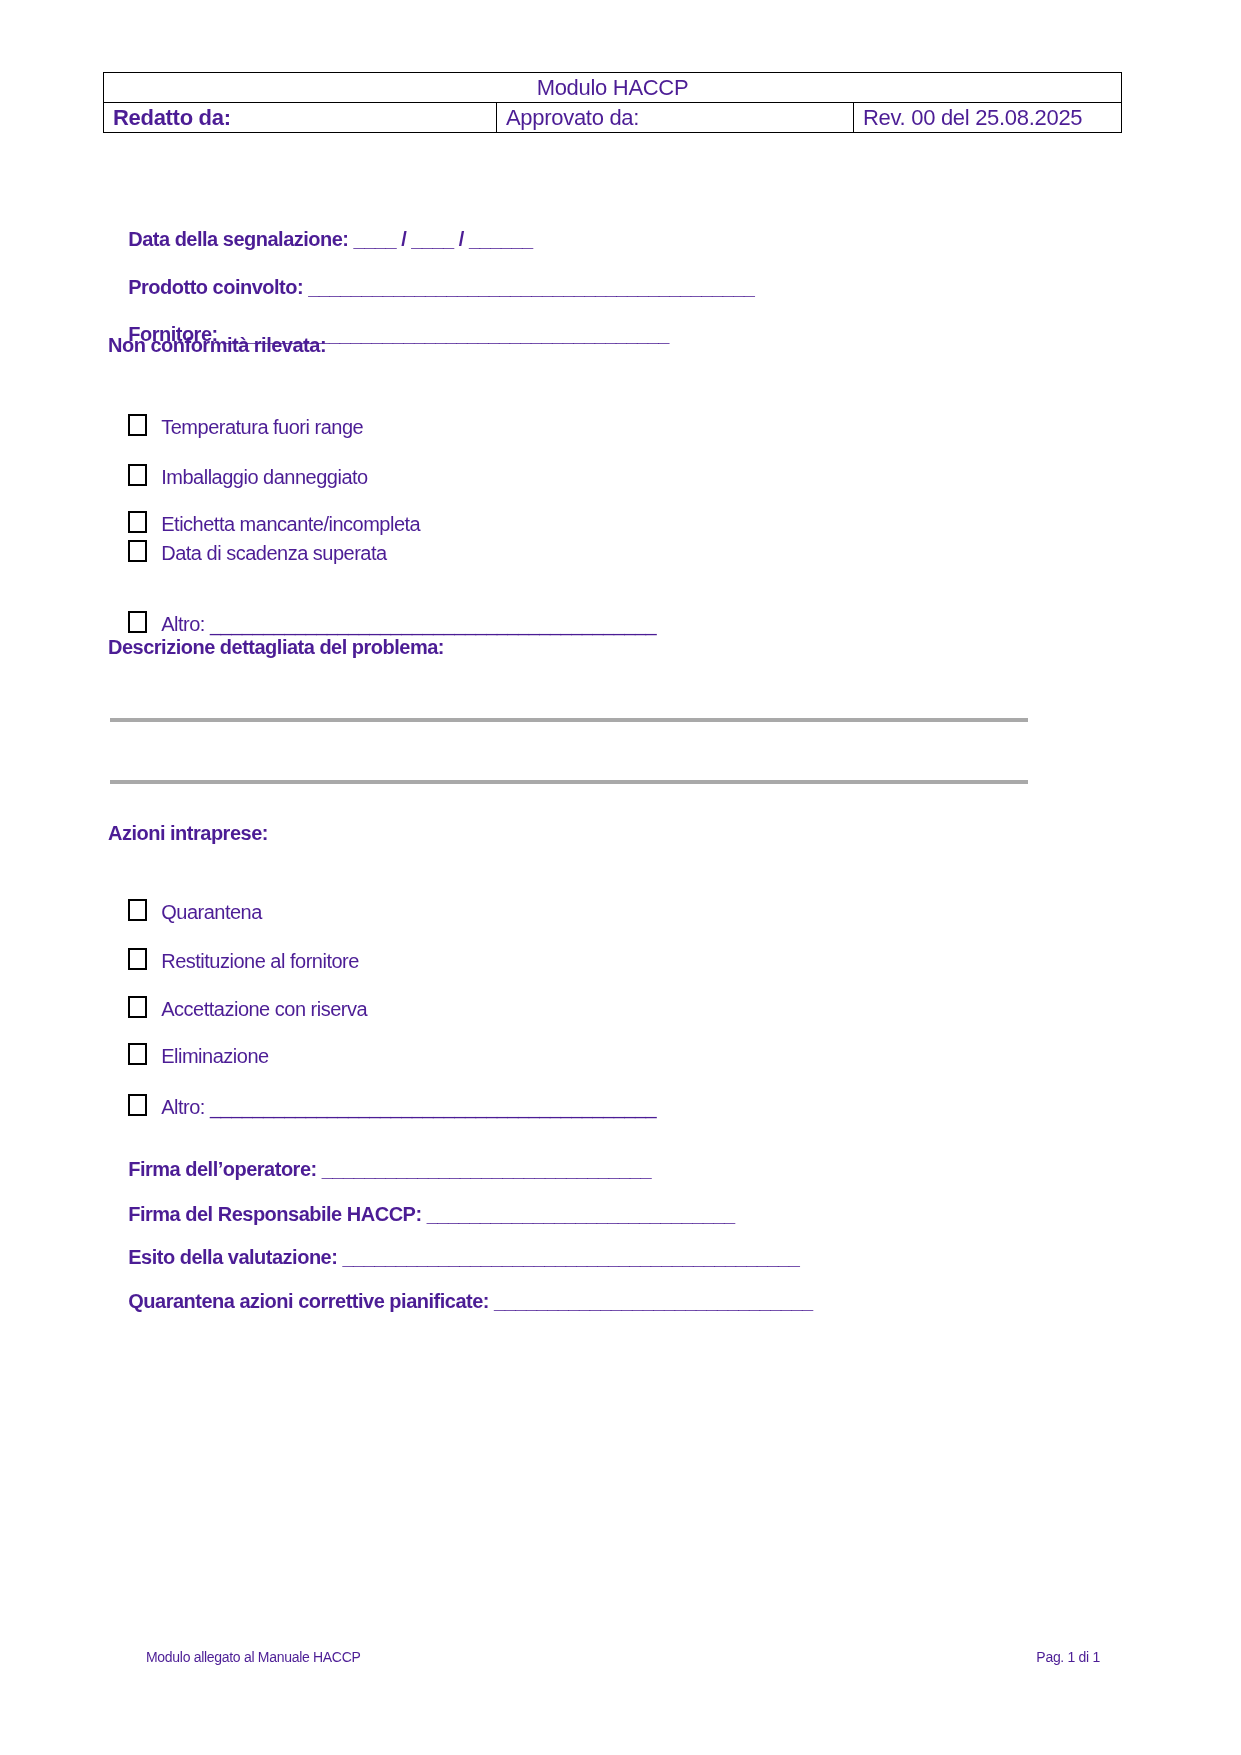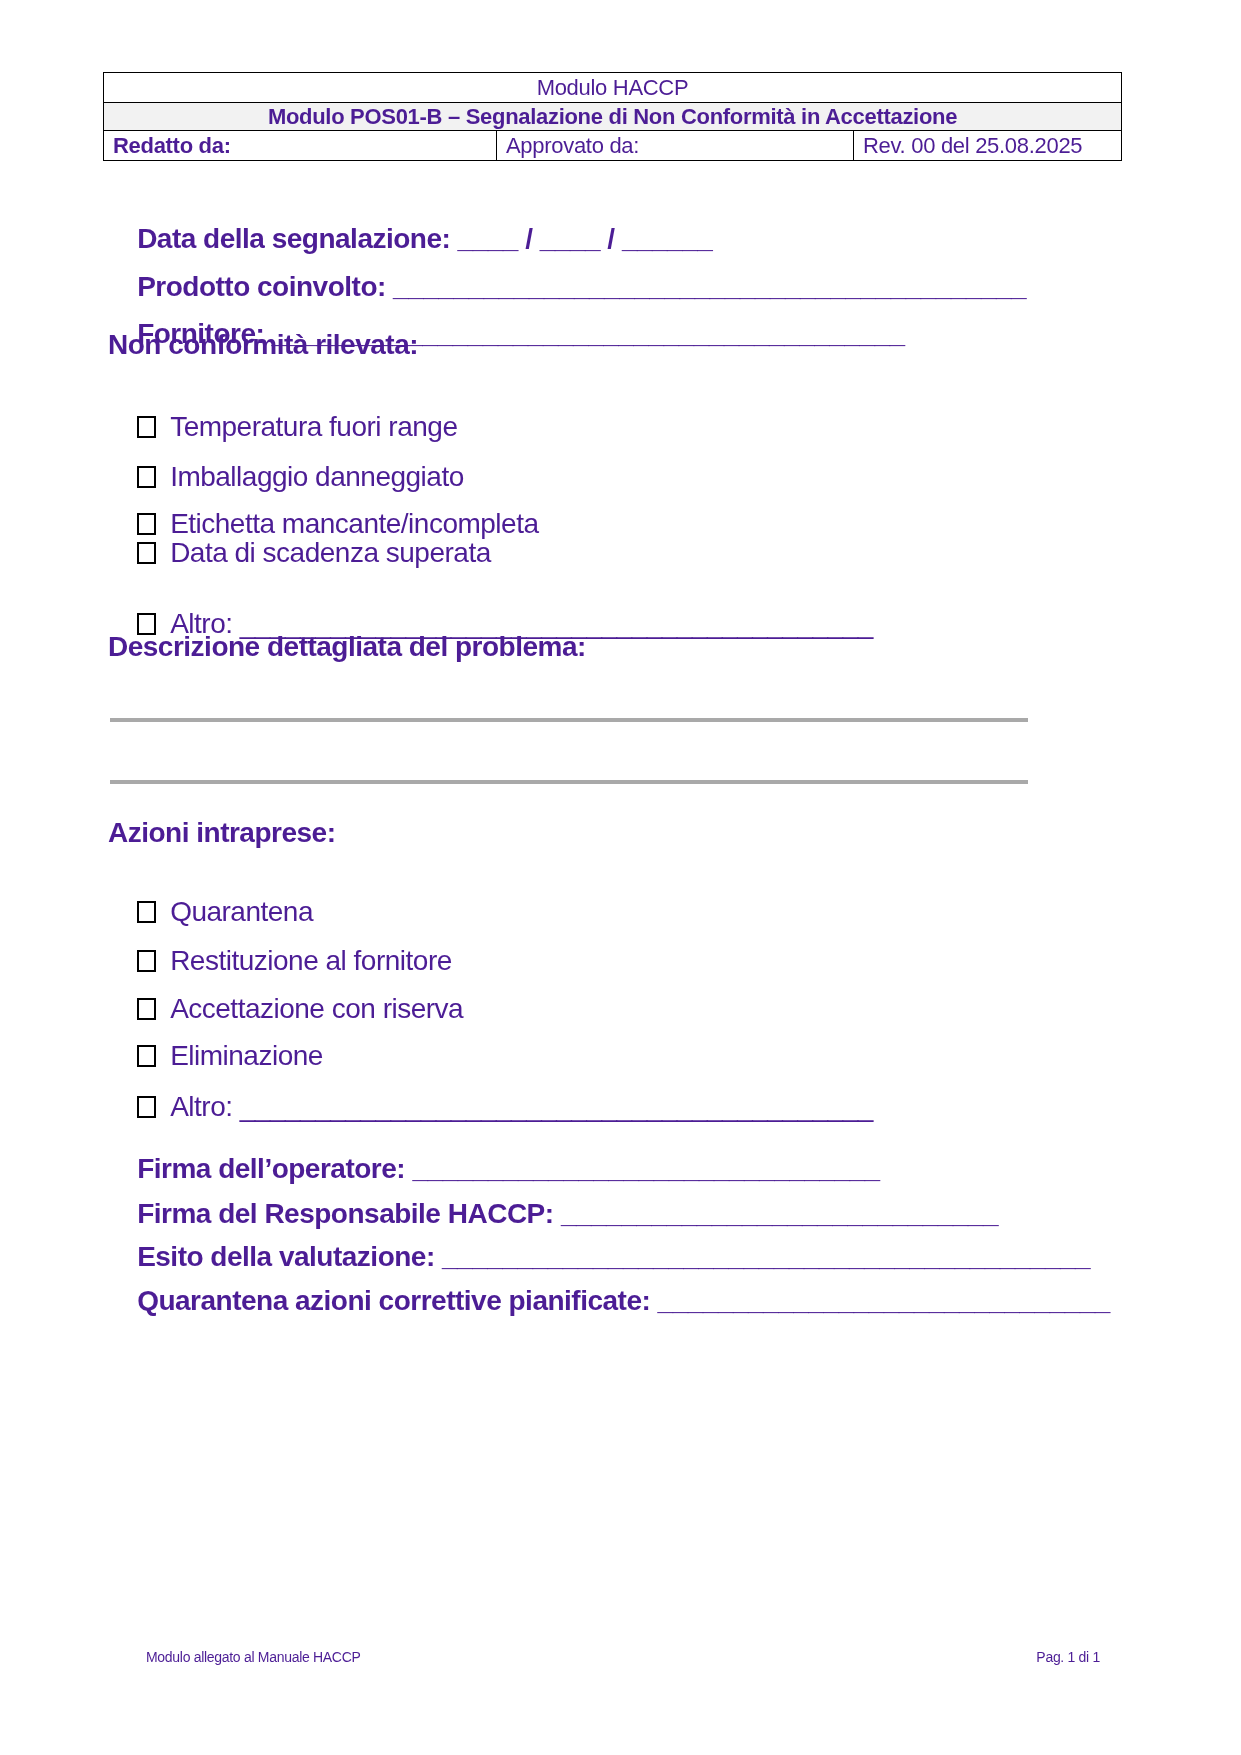--- a/index.html
+++ b/index.html
@@ -21,21 +21,21 @@
   .hrow1{height:29px;line-height:29px;text-align:center;border-bottom:1.5px solid #000;}
   .hrow2{height:27px;line-height:27px;text-align:center;font-weight:bold;background:#f2f2f2;border-bottom:1.5px solid #000;}
   .hrow3{display:flex;height:29px;line-height:29px;}
   .hcell{padding-left:9px;box-sizing:border-box;white-space:nowrap;overflow:hidden;}
   .hc1{width:392px;font-weight:bold;}
   .hc2{width:357px;border-left:1.5px solid #000;}
   .hc3{flex:1;border-left:1.5px solid #000;}
   
   .row{
     position:absolute;left:108px;
-    font-size:28px;line-height:34px;
+    font-size:20px;line-height:34px;
     white-space:pre;letter-spacing:-0.5px;
   }
   .bold{font-weight:bold;}
   .cbrow .lbl{font-weight:normal;}
   .cb{
     display:inline-block;width:19px;height:22px;
     border:2.5px solid #000;box-sizing:border-box;
     margin-right:14px;vertical-align:-2px;
     background:#fff;
   }
@@ -49,21 +49,20 @@
     font-size:14px;letter-spacing:-0.3px;
   }
 </style>
 </head>
 <body>
 
 <div class="page">
 
   <div class="htable">
     <div class="hrow1">Modulo HACCP</div>
-    <div class="hrow2">Modulo POS01-B – Segnalazione di Non Conformità in Accettazione</div>
     <div class="hrow3">
       <div class="hcell hc1">Redatto da:</div>
       <div class="hcell hc2">Approvato da:</div>
       <div class="hcell hc3">Rev. 00 del 25.08.2025</div>
     </div>
   </div>
 
   <div class="row bold" style="top:188px">
     <span>Data della segnalazione:</span><span> ____ / ____ / ______</span>
   </div>

